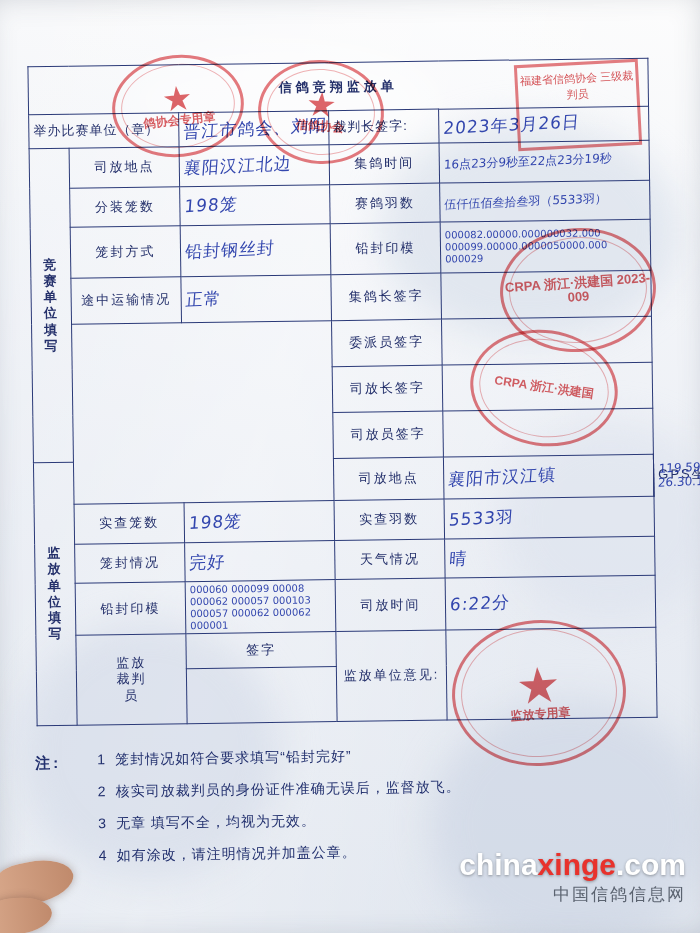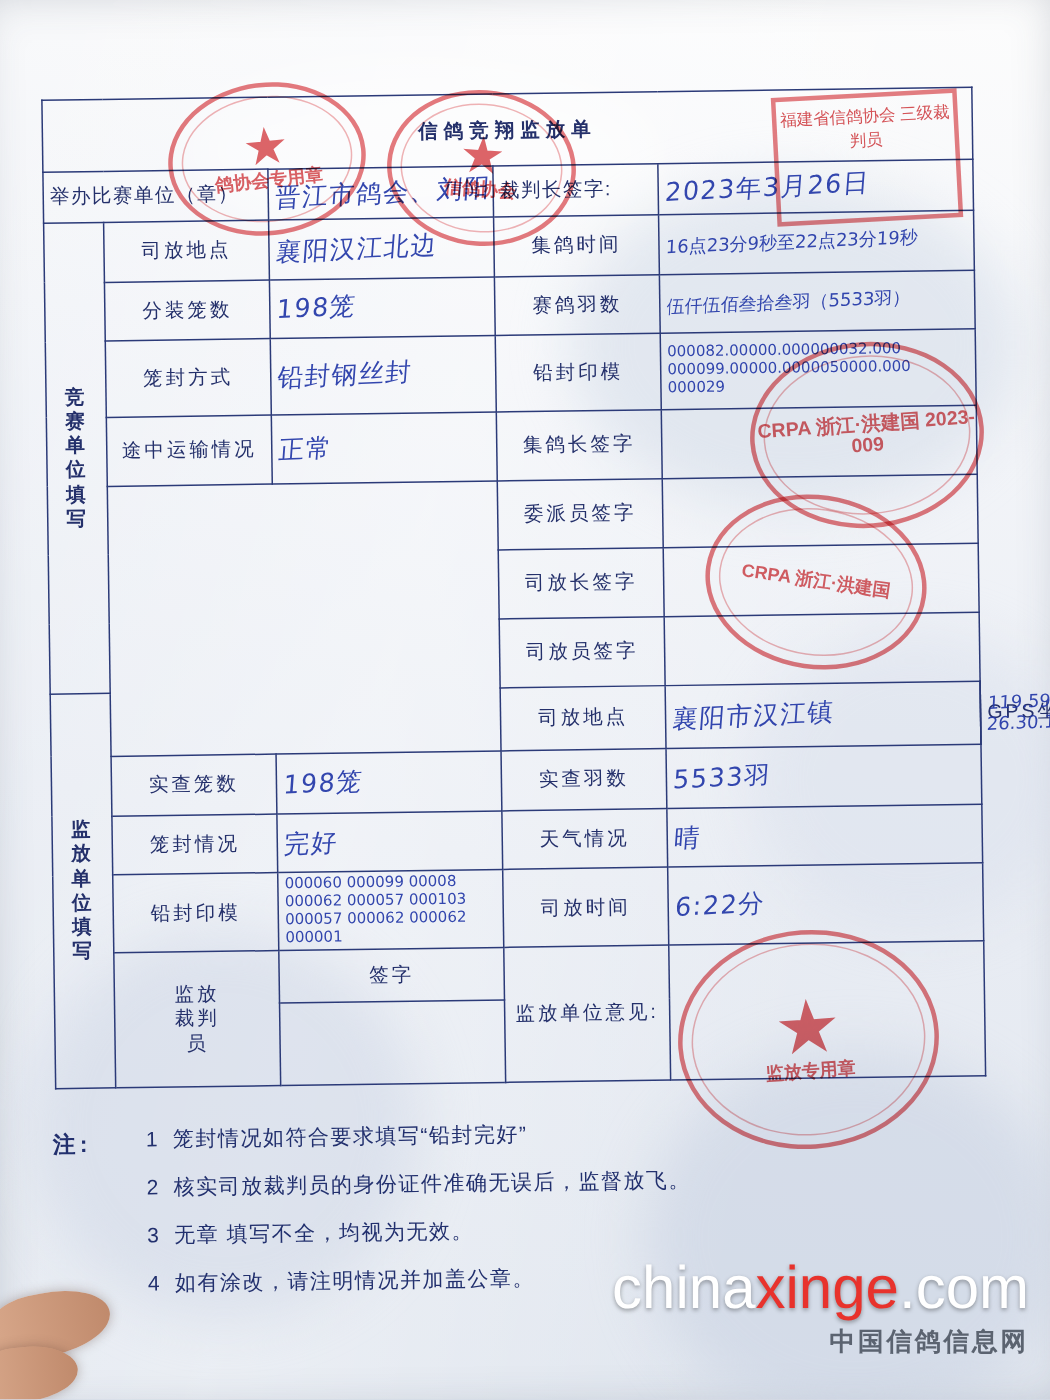--- a/index.html
+++ b/index.html
@@ -244,34 +244,33 @@
 
   
   #wm {
     position: absolute;
     right: 14px;
     bottom: 28px;
     text-align: right;
     line-height: 1.25;
   }
   #wm .wm-main {
-    font-size: 40px;
-    font-weight: normal;
+    font-size: 30px;
+    font-weight: bold;
     color: #ffffff;
     text-shadow: 0 1px 3px rgba(0,0,0,0.35);
     letter-spacing: 0px;
   }
   #wm .wm-main .red {
     color: #e8322c;
   }
   #wm .wm-sub {
     font-size: 17px;
     color: #5b6370;
     letter-spacing: 2px;
-    font-weight: bold;
   }
 </style>
 </head>
 <body>
 
 <div id="photo">
   <div id="paper"></div>
   <div class="blotch" id="b1"></div>
   <div class="blotch" id="b2"></div>
   <div class="blotch" id="b3"></div>

